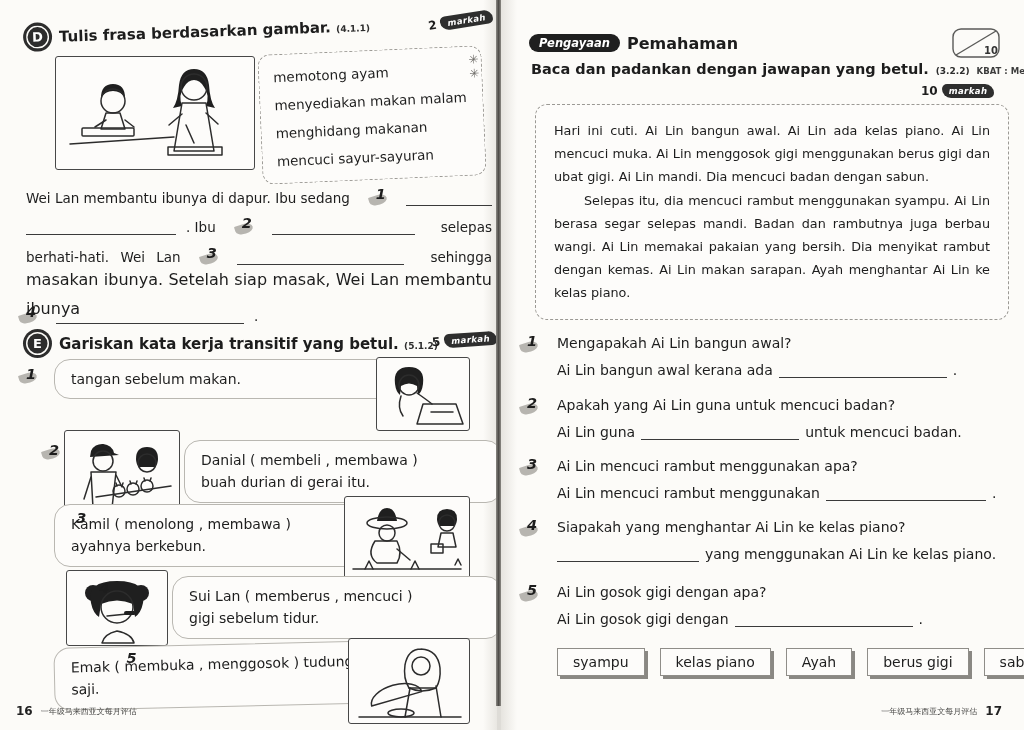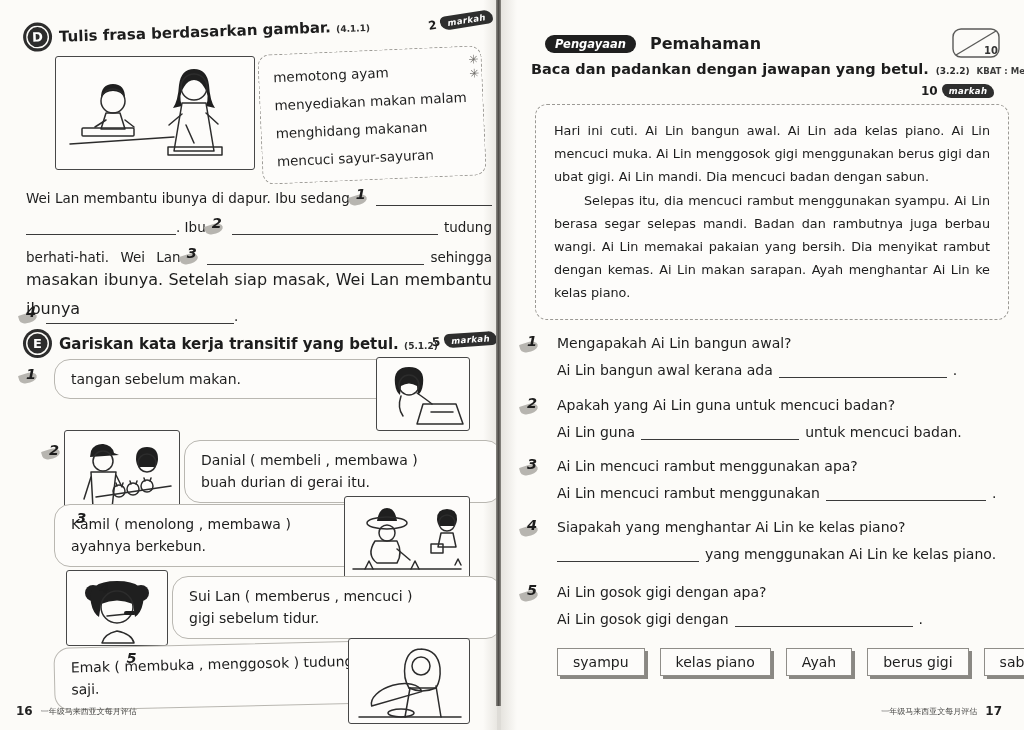--- a/index.html
+++ b/index.html
@@ -39,21 +39,21 @@
   .numMark::before{
     content:"";position:absolute;left:-7px;top:9px;width:18px;height:10px;
     background:#b7b5b0;border-radius:10% 90% 80% 90%;transform:rotate(-18deg);
   }
   .numMark b{position:relative;z-index:1;font-style:italic;font-size:14.5px;}
 
   
   .blank{display:inline-block;border-bottom:1.7px solid #3a3a3a;height:13px;}
 
   
-  .pLine{display:flex;align-items:flex-end;height:29.5px;font-size:13.5px;white-space:nowrap;}
+  .pLine{display:flex;align-items:flex-end;height:29.5px;font-size:13.5px;white-space:nowrap;gap:10px;}
   .pLine .gap{width:6px;flex:0 0 auto;}
   .pLine .fill{flex:1 1 auto;min-width:40px;}
   .just{display:block;text-align:justify;text-align-last:justify;white-space:normal;line-height:29.5px;height:29.5px;}
 
   
   .bubble{
     position:absolute;border:1.6px solid #b9b7b1;border-radius:16px;
     background:#fdfcfa;padding:8px 16px;font-size:14px;line-height:1.6;white-space:nowrap;
   }
   .imgBox{position:absolute;border:1.8px solid #474747;border-radius:3px;background:#fdfcfa;}
@@ -145,21 +145,21 @@
       <span class="numMark"><b>1</b></span>
       <span class="blank fill"></span>
     </div>
     <div class="pLine">
       <span class="blank" style="width:150px;"></span>
       <span>. Ibu</span>
         <span class="gap"></span>
       <span class="numMark"><b>2</b></span>
       <span class="blank fill"></span>
         <span class="gap"></span>
-      <span>tudung</span>
+      <span>selepas</span>
     </div>
     <div class="pLine">
       <span style="word-spacing:7px;">berhati-hati. Wei Lan</span>
         <span class="gap"></span>
       <span class="numMark"><b>3</b></span>
       <span class="blank fill"></span>
         <span class="gap"></span>
       <span>sehingga</span>
     </div>
     <div class="just">masakan ibunya. Setelah siap masak, Wei Lan membantu ibunya</div>
@@ -285,21 +285,21 @@
   <div class="footer" style="left:16px;margin-top:20px;">
     <span class="pageNum">16</span>
     <span>一年级马来西亚文每月评估</span>
   </div>
 </div>
 
 <div class="spine"></div>
 
 <div class="page right">
 
-  <div class="abs" style="left:44px;top:34px;display:flex;align-items:center;gap:14px;">
+  <div class="abs" style="left:28px;top:34px;display:flex;align-items:flex-start;gap:7px;">
     <span style="background:#1f1f1f;color:#fff;font-style:italic;font-weight:bold;font-size:11.5px;padding:2px 10px;border-radius:9px;">Pengayaan</span>
     <span style="font-weight:bold;font-size:16px;">Pemahaman</span>
   </div>
 
   <svg class="scoreBox abs" style="left:450px;top:27px;" width="50" height="32" viewBox="0 0 50 32">
     <rect x="2" y="2" width="46" height="28" rx="8"></rect>
     <line x1="5" y1="28" x2="45" y2="4"></line>
     <text x="33" y="27">10</text>
   </svg>
 

